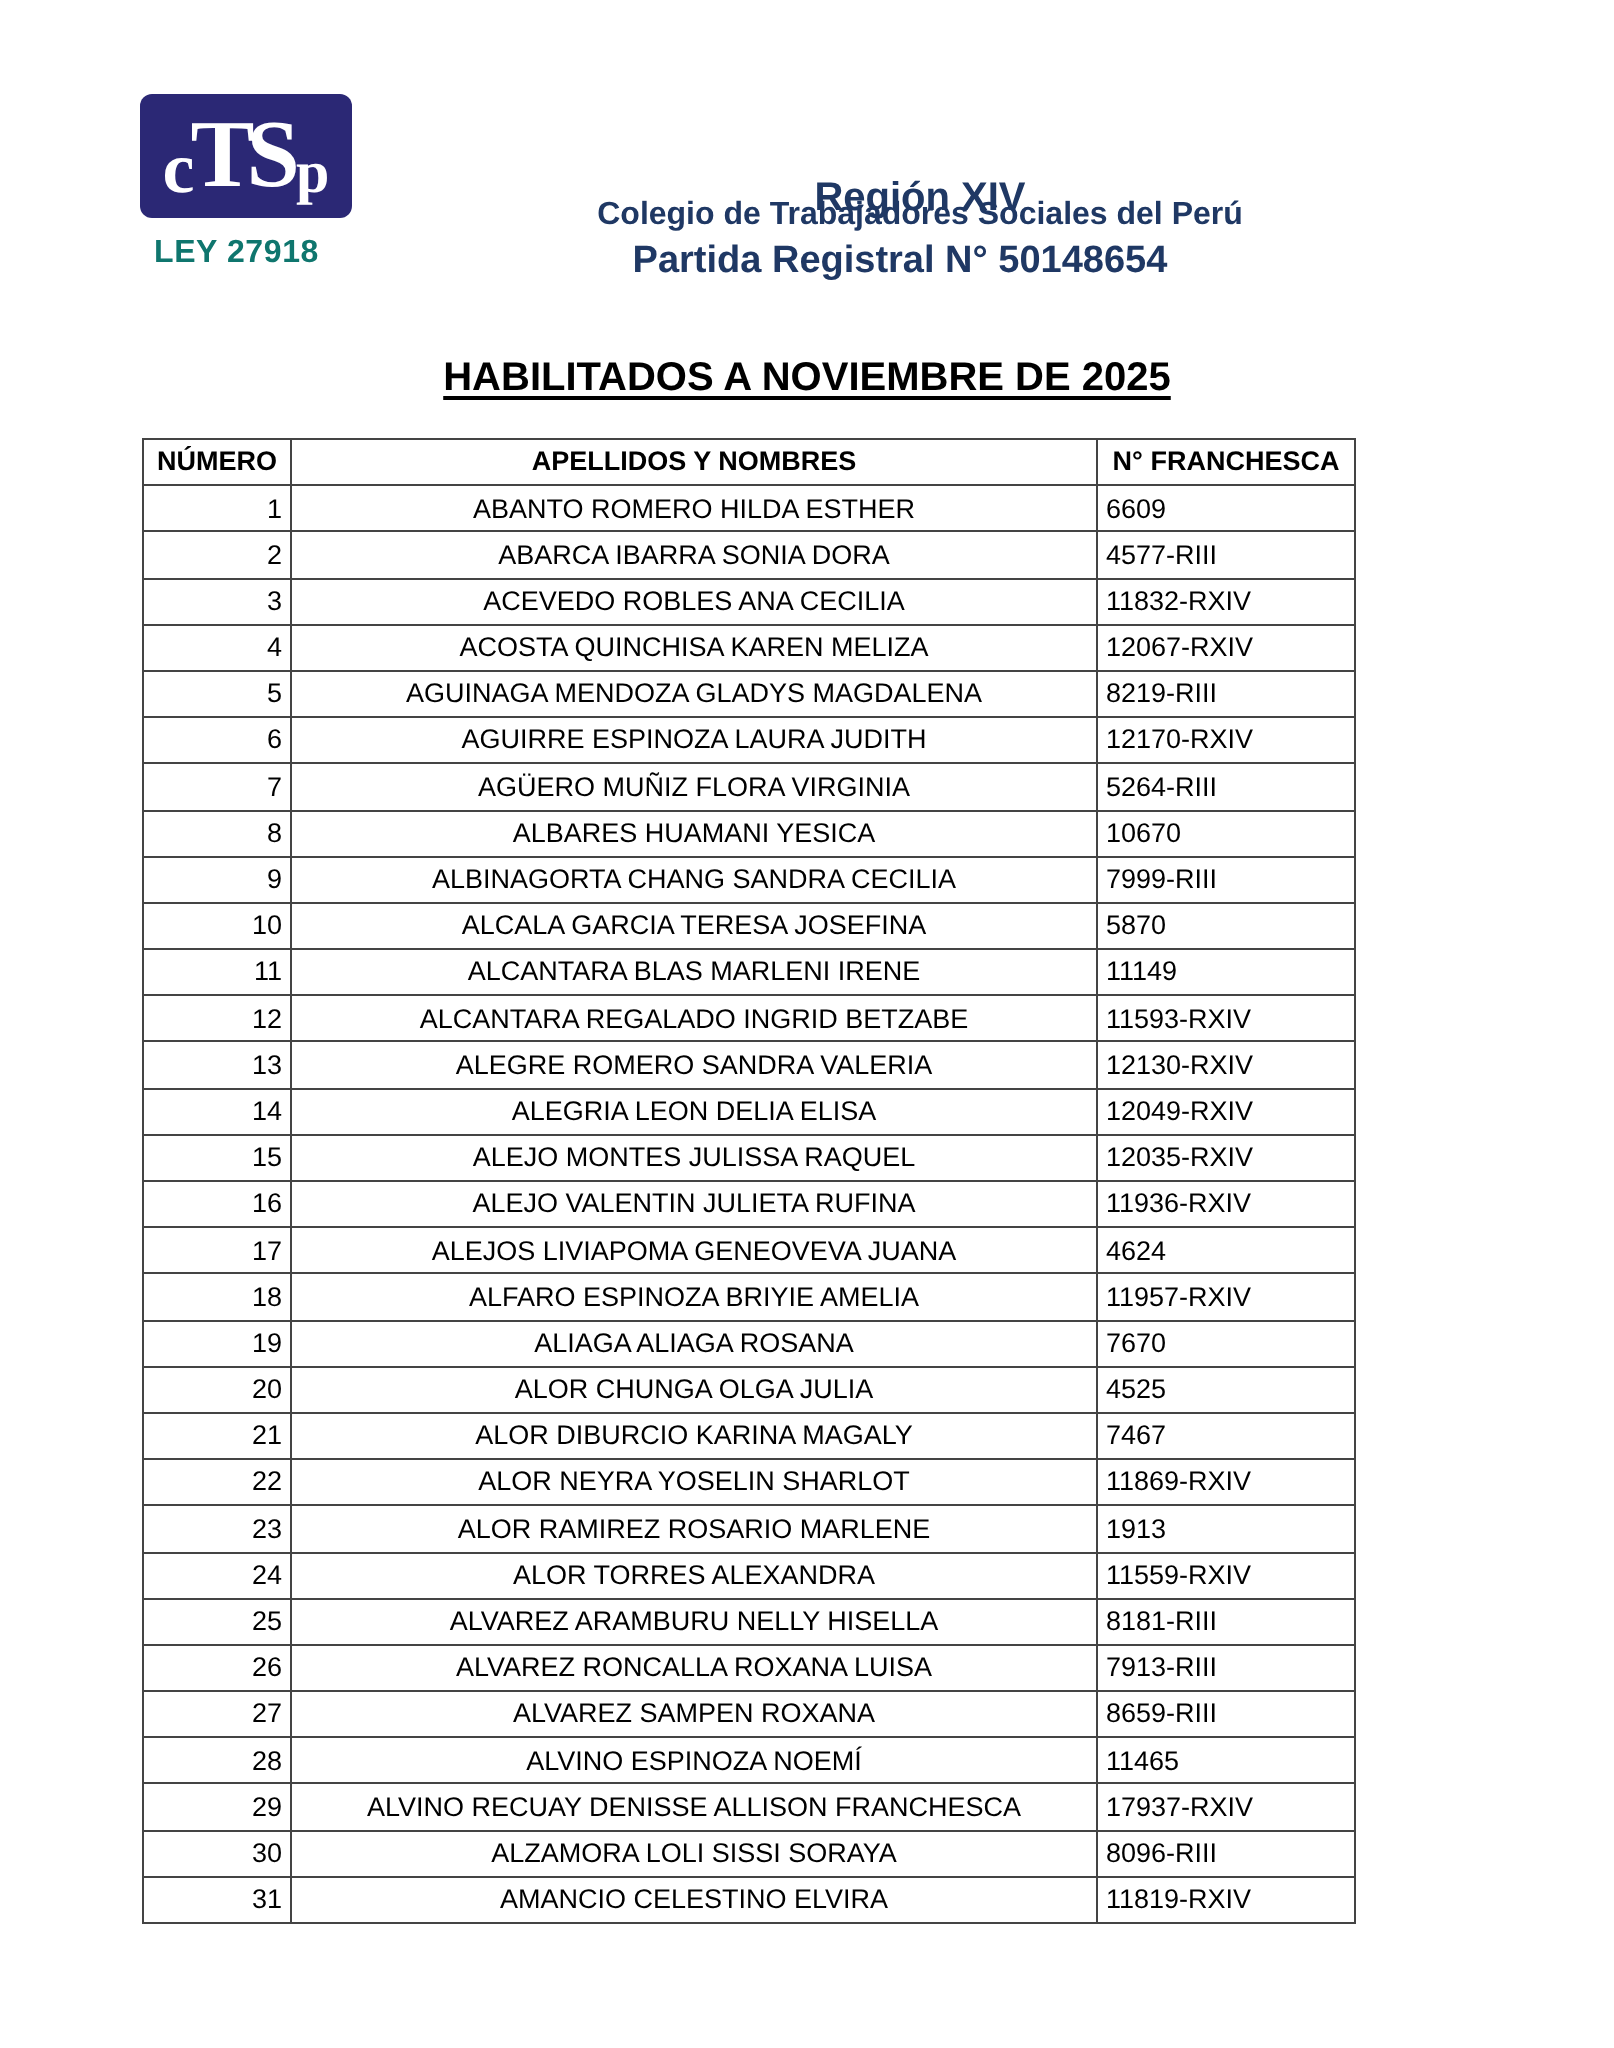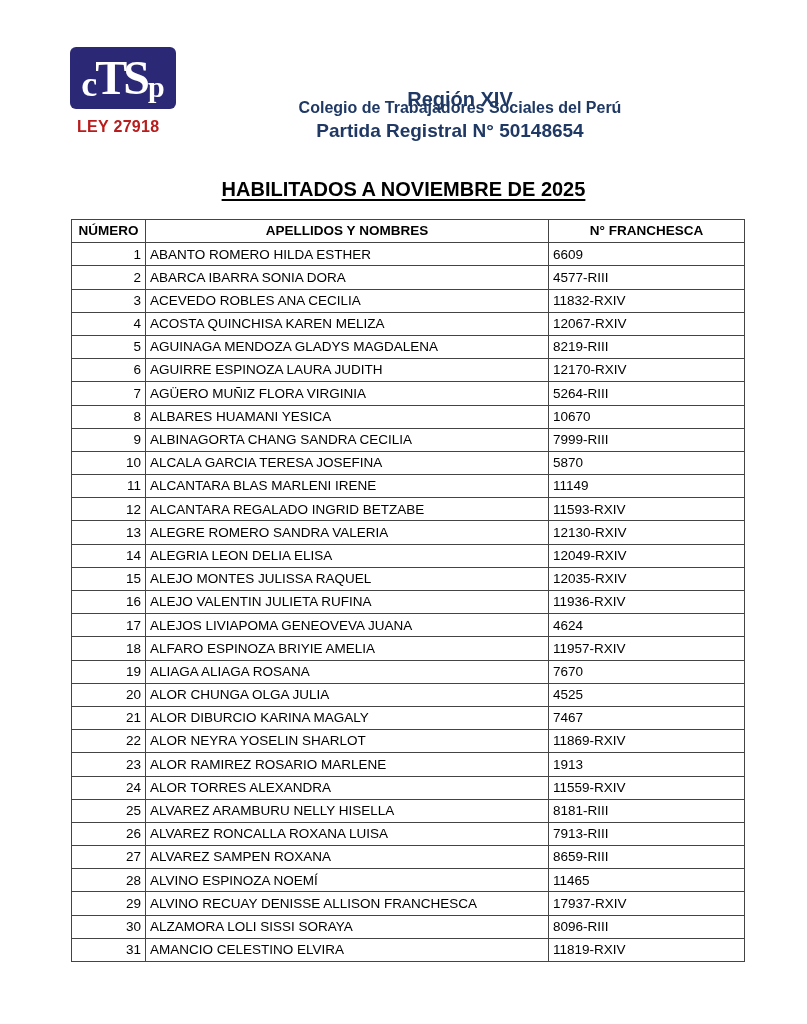--- a/index.html
+++ b/index.html
@@ -8,35 +8,35 @@
   .logo-box { position: absolute; left: 70px; top: 47px; width: 106px; height: 62px;
               background: #2b2875; border-radius: 6px; display: flex; align-items: center;
               justify-content: center; }
   .logo-text { font-family: "Liberation Serif", serif; color: #fff; font-weight: bold;
                display: flex; align-items: flex-end; line-height: 1; }
   .logo-text .c { font-size: 36px; }
   .logo-text .t { font-size: 48px; margin-left: -2px; }
   .logo-text .s { font-size: 48px; margin-left: -4px; }
   .logo-text .p { font-size: 30px; margin-left: -2px; }
   .ley { position: absolute; left: 77px; top: 118px; font-weight: bold; font-size: 16px;
-         color: #b91c1c; letter-spacing: 0.3px; }
+         color: #0f766e; letter-spacing: 0.3px; }
   .org { position: absolute; left: 200px; width: 520px; text-align: center;
          color: #1f3864; font-weight: bold; }
   .org-name { top: 55px; font-size: 16px; margin-top: 44px; }
   .org-region { top: 88px; font-size: 20px; }
   .org-partida { top: 120px; font-size: 19px; left: 210px; width: 480px; }
   .doc-title { position: absolute; top: 178px; left: 0; width: 807px; text-align: center;
                font-size: 20px; font-weight: bold; }
   .doc-title span { text-decoration: underline; text-underline-offset: 3px; }
-  table { position: absolute; left: 71px; top: 219px; width: 674px;
+  table { position: absolute; left: 71px; top: 219px; width: 607px;
           border-collapse: collapse; font-size: 13.5px; }
   th, td { border: 1px solid #444; height: 22.2px; padding: 0 4px; line-height: 1; }
   th { font-weight: bold; text-align: center; font-size: 13.5px; }
   td.num { text-align: right; width: 65px; }
-  td.name { text-align: left; width: 394px; margin-top: 24px; }
+  td.name { text-align: center; width: 394px; margin-top: 24px; }
   td.code { text-align: left; }
 </style>
 </head>
 <body>
 
 <div class="logo-box">
   <div class="logo-text">
     <span class="c">c</span>
     <span class="t">T</span>
     <span class="s">S</span>

